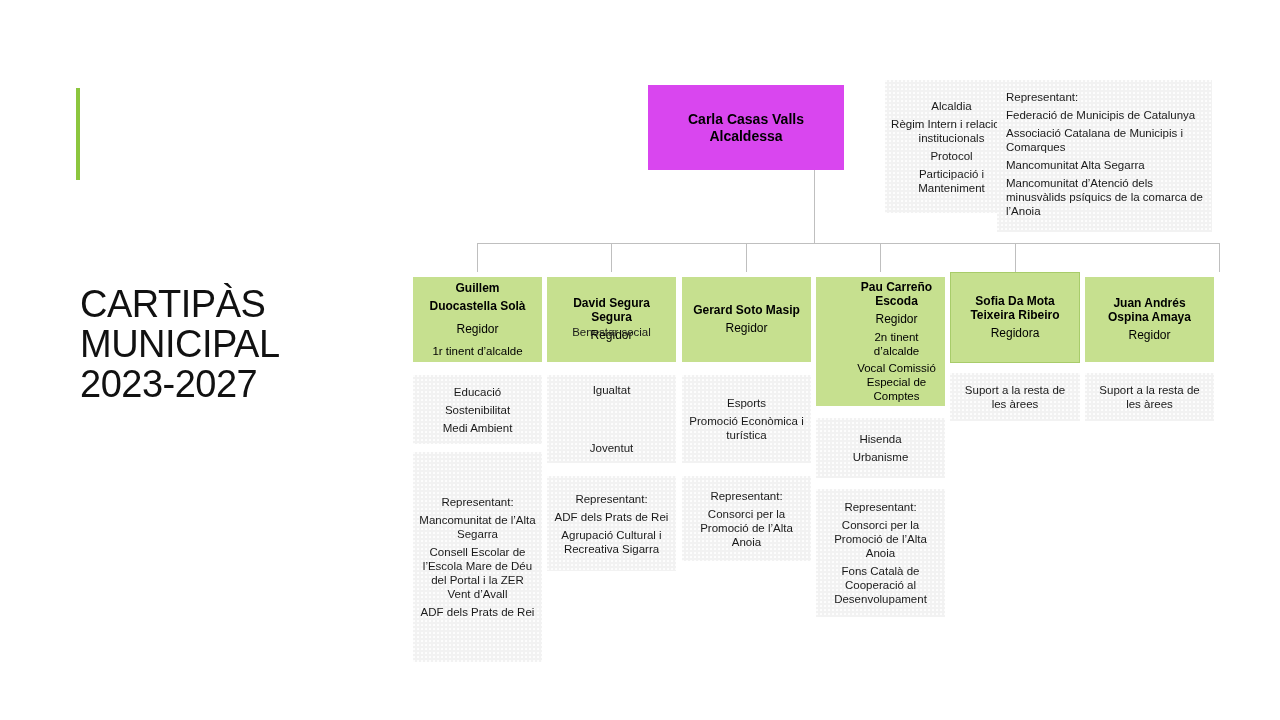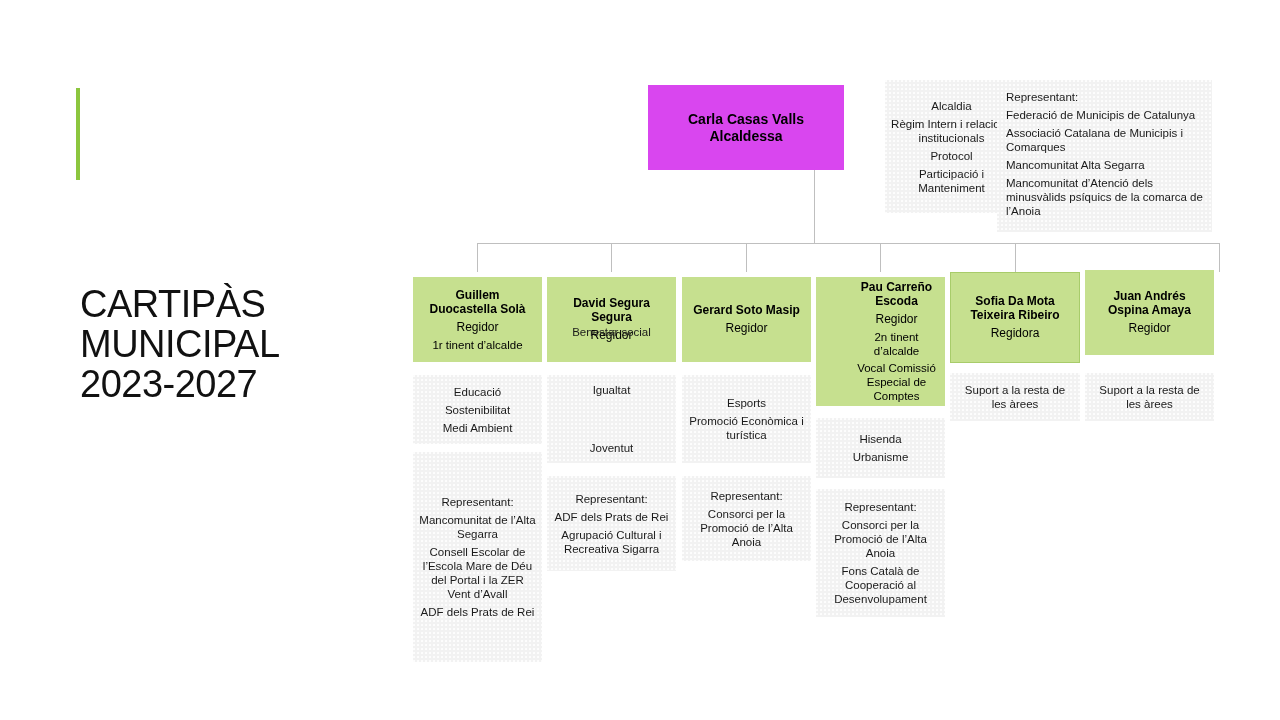--- a/index.html
+++ b/index.html
@@ -153,21 +153,21 @@
   </div>
 
   <div class="box box-grey left-align" style="left:997px; top:80px; width:215px; height:152px; justify-content:flex-start; padding:8px 9px;">
     <span class="ln">Representant:</span>
     <span class="ln">Federació de Municipis de Catalunya</span>
     <span class="ln">Associació Catalana de Municipis i Comarques</span>
     <span class="ln">Mancomunitat Alta Segarra</span>
     <span class="ln">Mancomunitat d’Atenció dels minusvàlids psíquics de la comarca de l’Anoia</span>
   </div>
 
-  <div class="box box-green" style="left:413px; top:277px; width:129px; height:85px;">
+  <div class="box box-green" style="left:413px; top:277px; width:129px; height:85px;justify-content:space-between;">
     <span class="name">Guillem</span>
     <span class="name">Duocastella Solà</span>
     <span class="role">Regidor</span>
     <span class="sub">1r tinent d’alcalde</span>
   </div>
   <div class="box box-grey" style="left:413px; top:375px; width:129px; height:69px;">
     <span class="ln">Educació</span>
     <span class="ln">Sostenibilitat</span>
     <span class="ln">Medi Ambient</span>
   </div>
@@ -227,21 +227,21 @@
 
   <div class="box box-green bordered" style="left:950px; top:272px; width:130px; height:91px;">
     <span class="name">Sofia Da Mota</span>
     <span class="name">Teixeira Ribeiro</span>
     <span class="role">Regidora</span>
   </div>
   <div class="box box-grey" style="left:950px; top:373px; width:130px; height:48px;">
     <span class="ln">Suport a la resta de les àrees</span>
   </div>
 
-  <div class="box box-green" style="left:1085px; top:270px; width:129px; height:85px;">
+  <div class="box box-green" style="left:1085px; top:277px; width:129px; height:85px;">
     <span class="name">Juan Andrés</span>
     <span class="name">Ospina Amaya</span>
     <span class="role">Regidor</span>
   </div>
   <div class="box box-grey" style="left:1085px; top:373px; width:129px; height:48px;">
     <span class="ln">Suport a la resta de les àrees</span>
   </div>
 
 </div>
 

